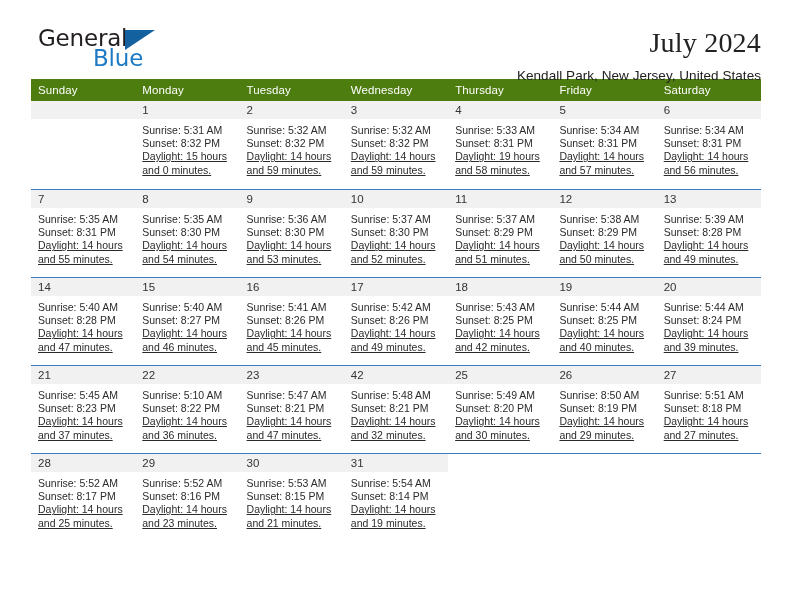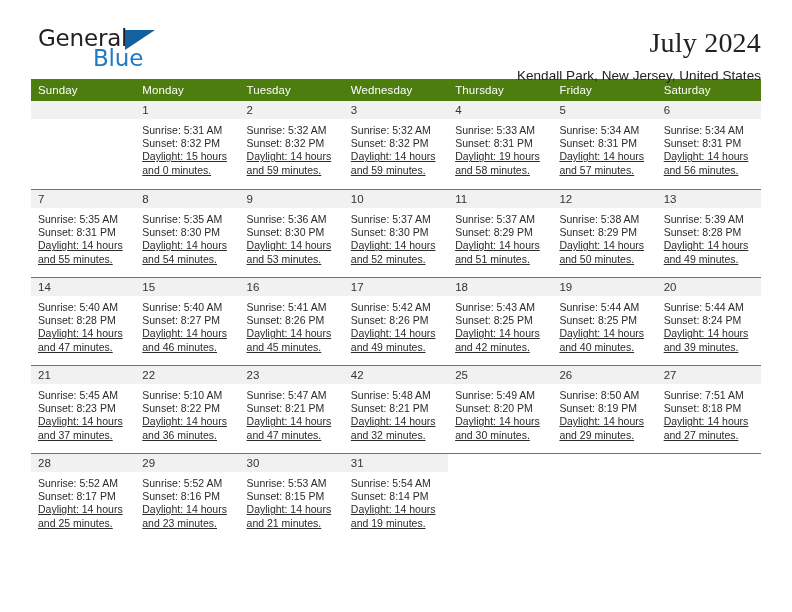--- a/index.html
+++ b/index.html
@@ -444,21 +444,21 @@
                 <div>Sunrise: 8:50 AM</div>
                 <div>Sunset: 8:19 PM</div>
                 <div class="daylight">Daylight: 14 hours and 29 minutes.</div>
               </div>
             </div>
           </td>
           <td>
             <div class="cell">
               <div class="daynum">27</div>
               <div class="info">
-                <div>Sunrise: 7:51 AM</div>
+                <div>Sunrise: 5:51 AM</div>
                 <div>Sunset: 8:18 PM</div>
                 <div class="daylight">Daylight: 14 hours and 27 minutes.</div>
               </div>
             </div>
           </td>
         </tr>
         <tr>
           <td>
             <div class="cell">
               <div class="daynum">28</div>

